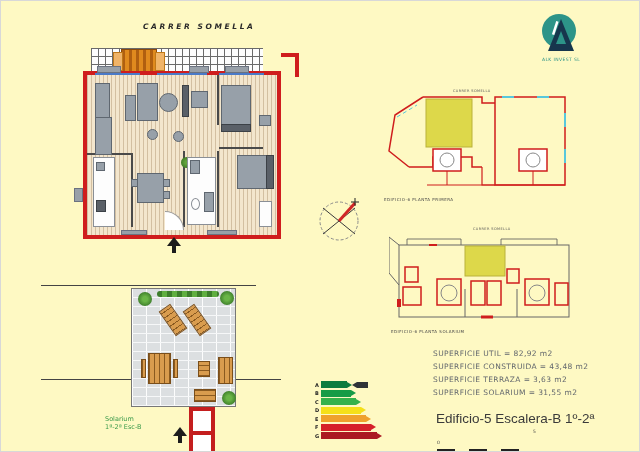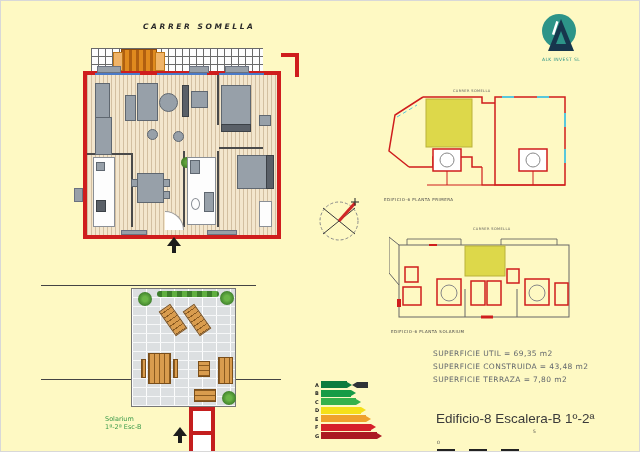--- a/index.html
+++ b/index.html
@@ -289,26 +289,27 @@
         <span class="ebar" style="width: 56px; background: rgb(171, 26, 34);"></span>
         <span class="etip" style="border-left-color: rgb(171, 26, 34);"></span>
       </div>
   </div>
   <div class="abs" style="left:351px;top:381px;display:flex;align-items:center;">
     <span class="eind-tip"></span>
       <span class="eind-bar"></span>
   </div>
 
   <div class="abs" style="left:432px;top:346px;">
-    <div class="surf-line">SUPERFICIE UTIL = 69,35 m2</div>
+    <div class="surf-line">SUPERFICIE UTIL = 82,92 m2</div>
     <div class="surf-line">SUPERFICIE CONSTRUIDA = 43,48 m2</div>
-    <div class="surf-line">SUPERFICIE TERRAZA = 7,80 m2</div>
-  </div>
-
-  <div class="abs sheet-title" style="left:435px;top:410px;">Edificio-8 Escalera-B 1º-2ª</div>
+    <div class="surf-line">SUPERFICIE TERRAZA = 3,63 m2</div>
+    <div class="surf-line">SUPERFICIE SOLARIUM = 31,55 m2</div>
+  </div>
+
+  <div class="abs sheet-title" style="left:435px;top:410px;">Edificio-5 Escalera-B 1º-2ª</div>
   <div class="abs" style="left:436px;top:428px;width:110px;">
     <span class="scale-num">0</span>
     <span class="scale-num abs" style="left:96px;top:0;">5</span>
     <div class="scale-base" style="width:100px;height:4px;margin-top:1px;font-size:0;">
       <span class="scale-seg" style="width:18px;"></span><span class="scale-gap" style="width:14px;"></span><span class="scale-seg" style="width:18px;"></span><span class="scale-gap" style="width:14px;"></span><span class="scale-seg" style="width:18px;"></span>
     </div>
   </div>
 
 </div>
 

